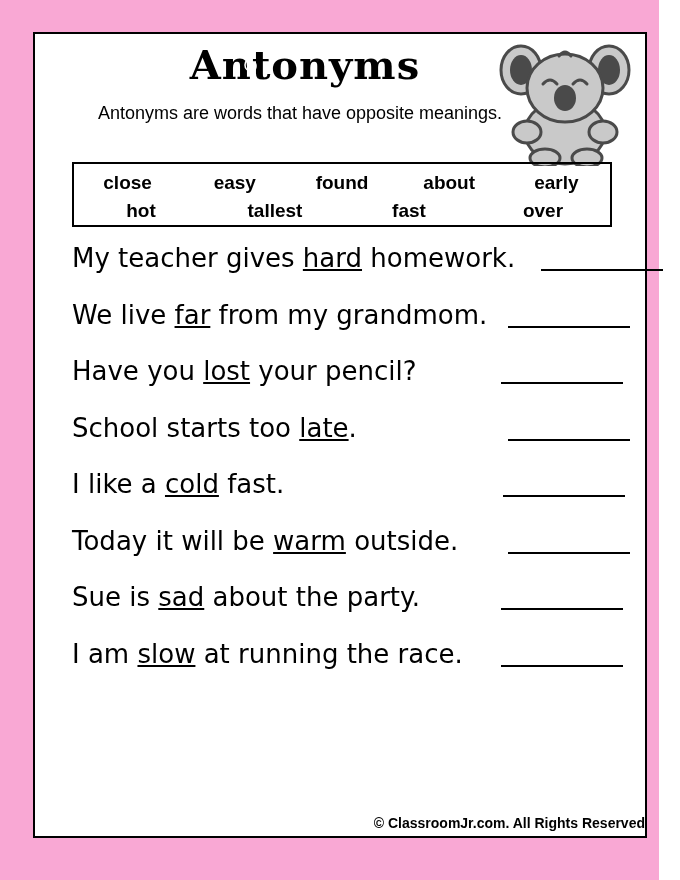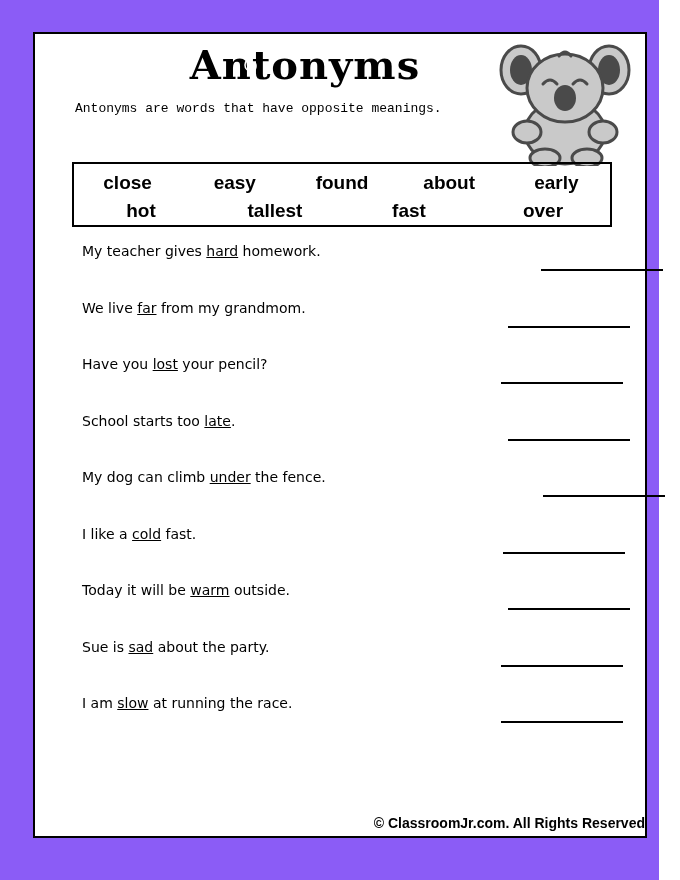--- a/index.html
+++ b/index.html
@@ -13,21 +13,21 @@
     font-family: "DejaVu Sans", sans-serif;
     color: #000000;
     overflow: hidden;
   }
   .page {
     position: absolute;
     left: 0;
     top: 0;
     width: 659px;
     height: 880px;
-    background: #8b5cf6;
+    background: #f9a8d4;
   }
   .sheet {
     position: absolute;
     left: 33px;
     top: 32px;
     width: 614px;
     height: 806px;
     border: 2px solid #000000;
     box-sizing: border-box;
     background: #ffffff;
@@ -51,23 +51,23 @@
     left: 206px;
     top: 22px;
     width: 20px;
     height: 20px;
   }
   .subtitle {
     position: absolute;
     left: 40px;
     top: 64px;
     width: 450px;
-    text-align: left;
-    font-family: Liberation Mono, monospace;
-    font-size: 13px;
+    text-align: center;
+    font-family: Liberation Sans, sans-serif;
+    font-size: 18px;
     line-height: 1.75;
   }
   .subtitle u {
     text-decoration: underline;
   }
 
   
   .koala {
     position: absolute;
     right: 8px;
@@ -106,24 +106,24 @@
     left: 36px;
     top: 205px;
     width: 560px;
   }
   .srow {
     position: relative;
     height: 56.5px;
   }
   .stext {
     position: absolute;
-    left: 11px;
+    left: 1px;
     top: 4px;
     font-family: "DejaVu Sans", sans-serif;
-    font-size: 14px;
+    font-size: 26px;
     white-space: nowrap;
   }
   .stext u {
     text-decoration: underline;
   }
   .blank {
     position: absolute;
     height: 2px;
     background: #000000;
     top: 30px;
@@ -208,24 +208,20 @@
       </div>
       <div class="srow">
         <div class="stext"><span>Have you </span><u>lost</u><span> your pencil?</span></div>
         <div class="blank" style="left:430px;width:122px;"></div>
       </div>
       <div class="srow">
         <div class="stext"><span>School starts too </span><u>late</u><span>.</span></div>
         <div class="blank" style="left:437px;width:122px;"></div>
       </div>
       <div class="srow">
-        <div class="stext"><span>My dog can climb </span><u>under</u><span> the fence.</span></div>
-        <div class="blank" style="left:472px;width:122px;"></div>
-      </div>
-      <div class="srow">
         <div class="stext"><span>I like a </span><u>cold</u><span> fast.</span></div>
         <div class="blank" style="left:432px;width:122px;"></div>
       </div>
       <div class="srow">
         <div class="stext"><span>Today it will be </span><u>warm</u><span> outside.</span></div>
         <div class="blank" style="left:437px;width:122px;"></div>
       </div>
       <div class="srow">
         <div class="stext"><span>Sue is </span><u>sad</u><span> about the party.</span></div>
         <div class="blank" style="left:430px;width:122px;"></div>

